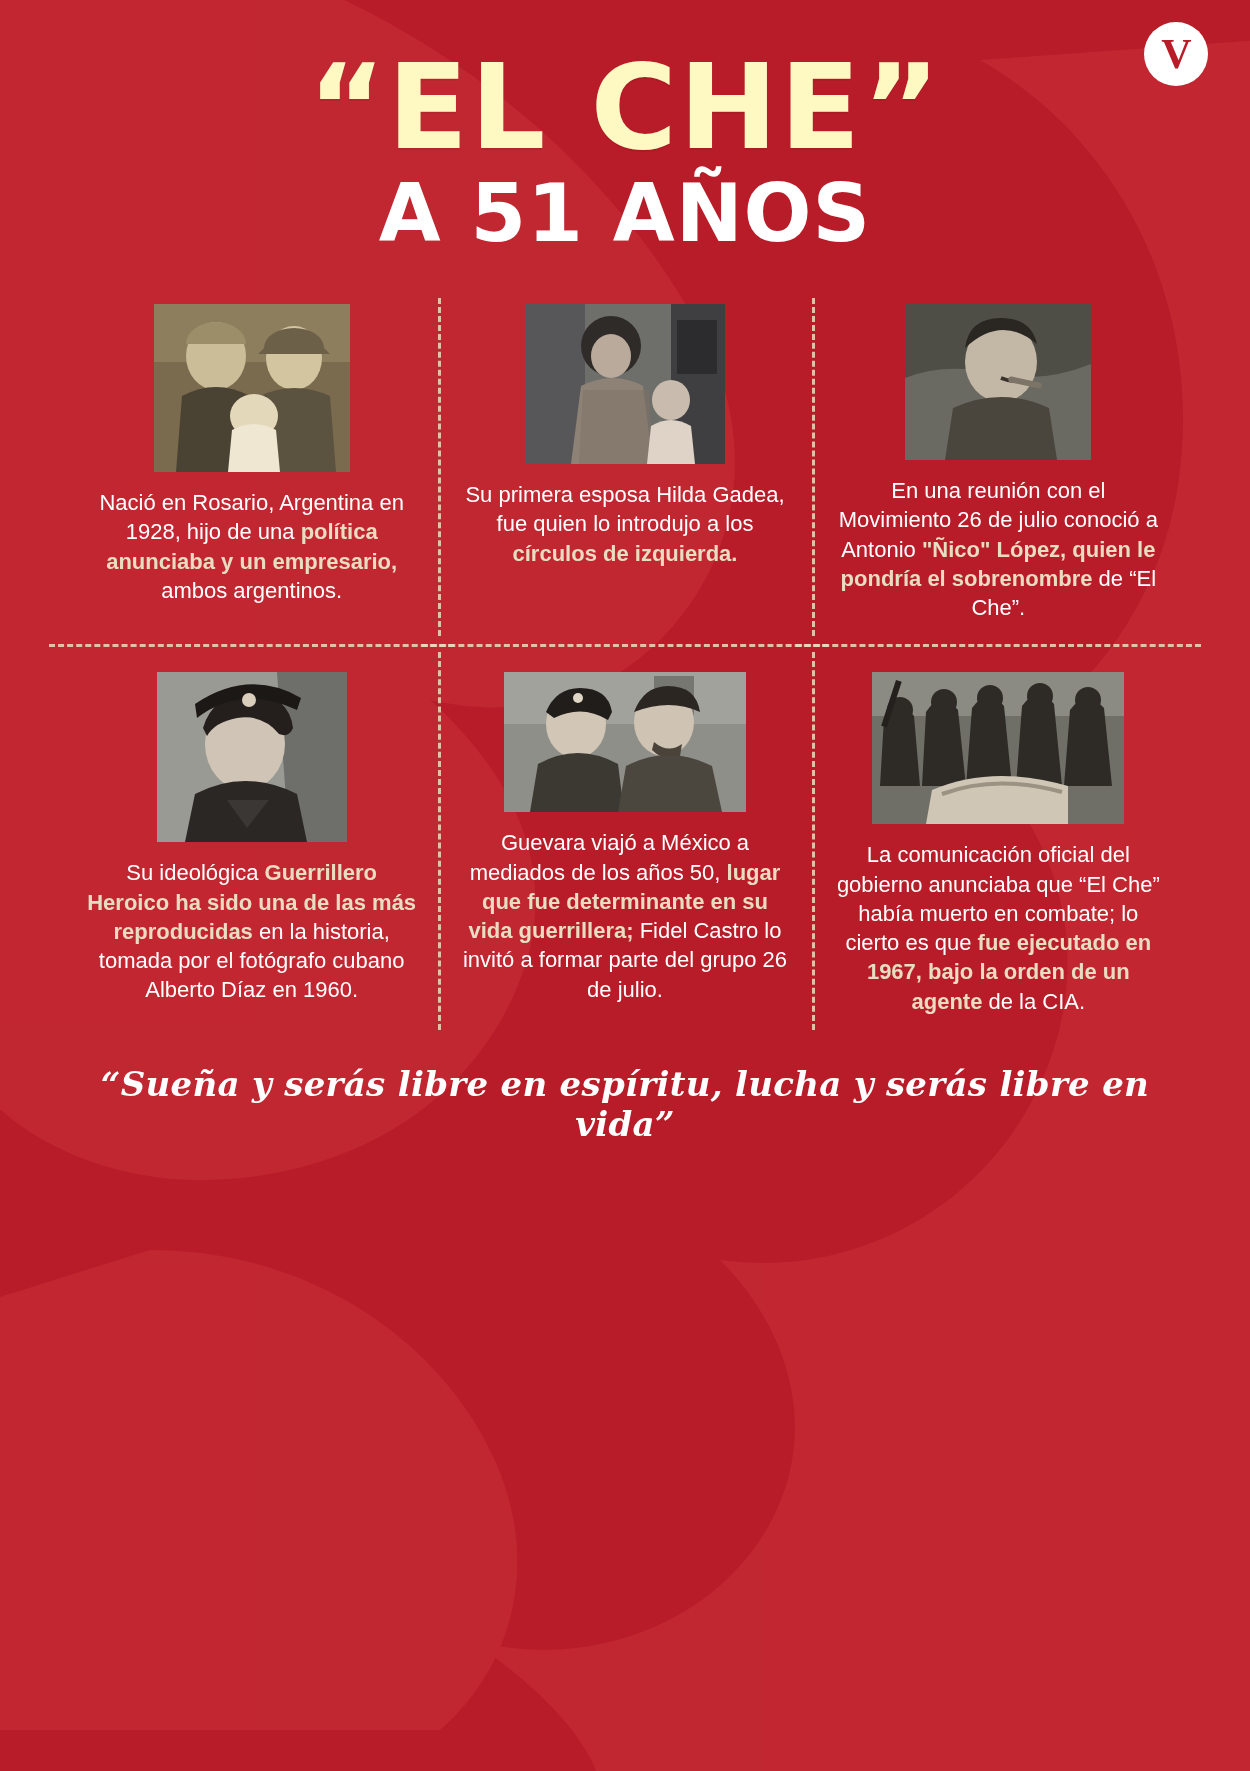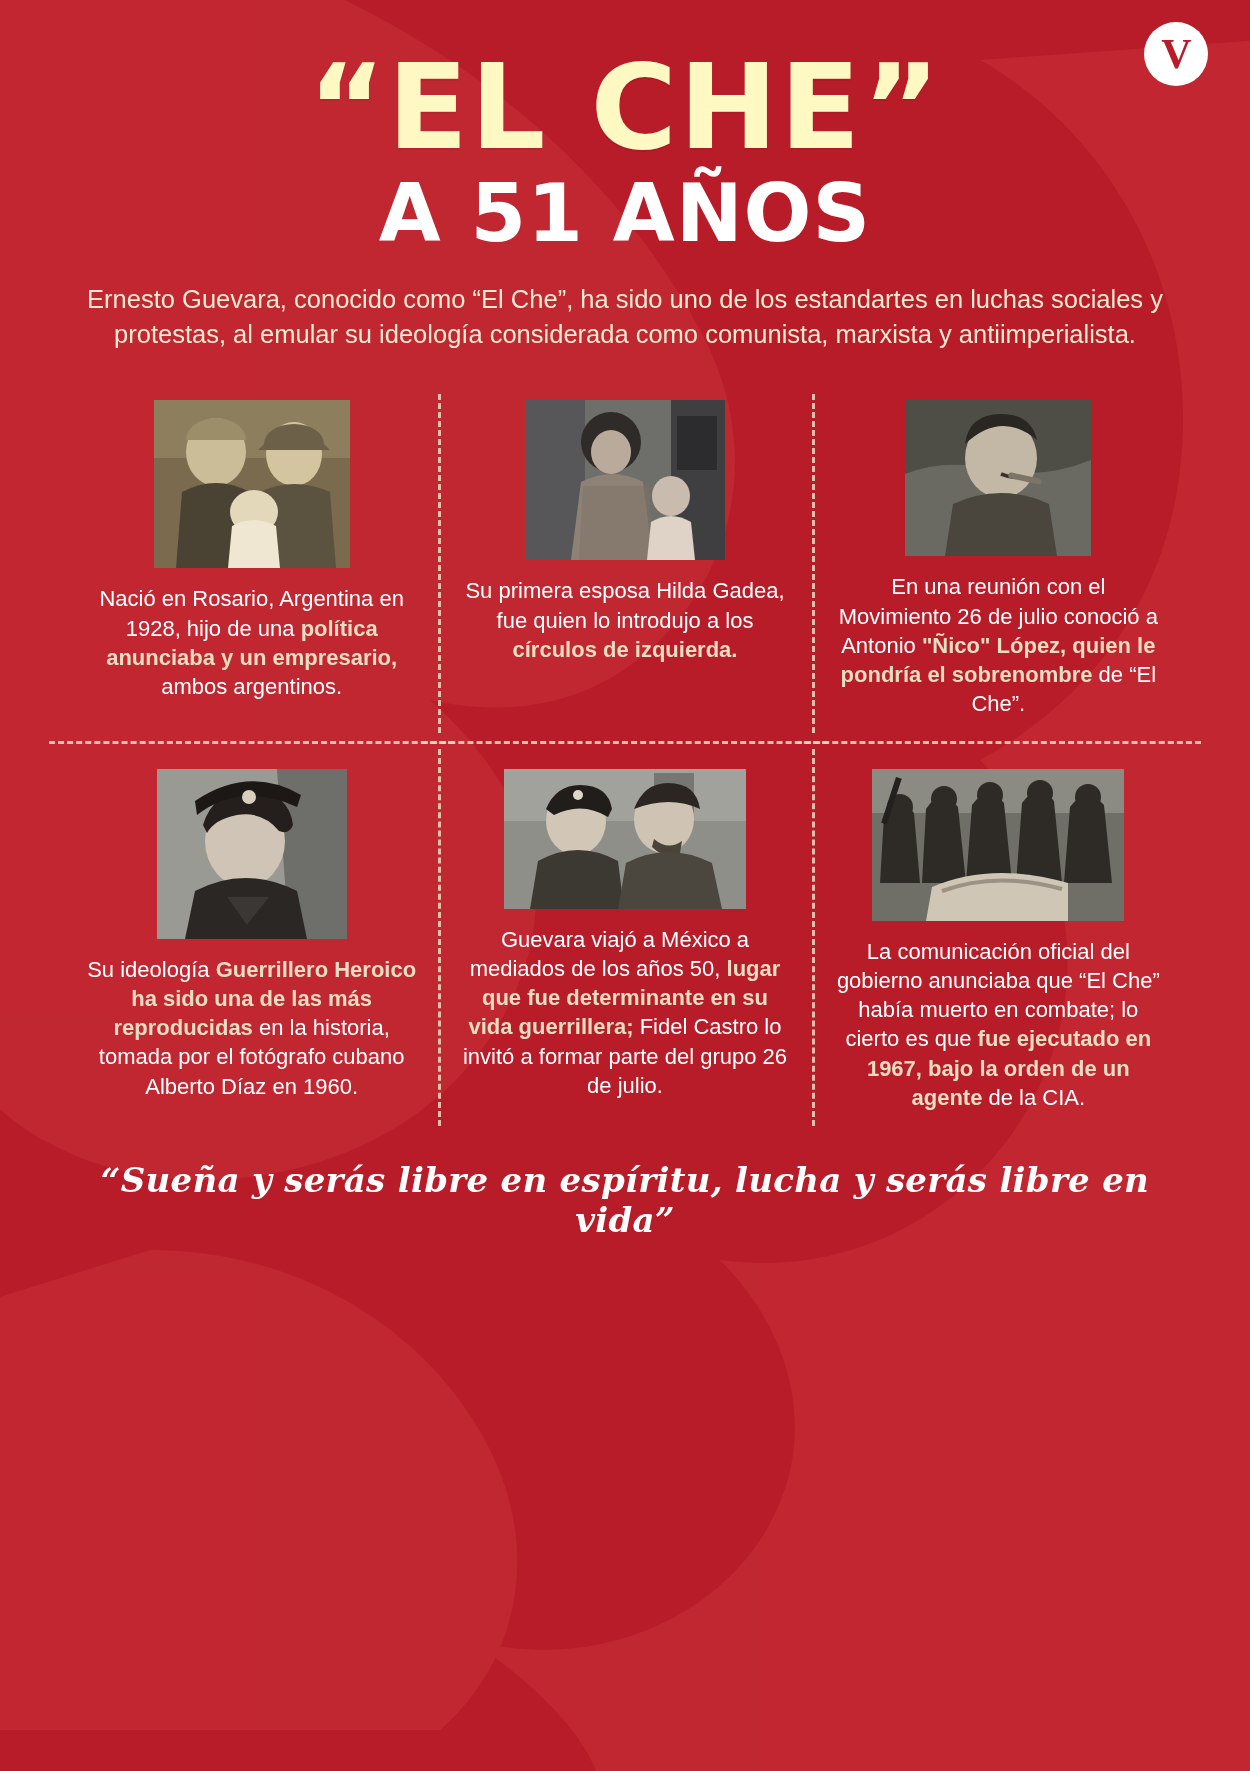--- a/index.html
+++ b/index.html
@@ -197,21 +197,20 @@
 
   <div class="logo">
     <span>V</span>
   </div>
 
   <div class="headline-wrap">
     <h1 class="h-line1">“EL CHE”</h1>
     <div class="h-line2">A 51 AÑOS</div>
   </div>
 
-  <p class="intro">Ernesto Guevara, conocido como “El Che”, ha sido uno de los estandartes en luchas sociales y protestas, al emular su ideología considerada como comunista, marxista y antiimperialista.</p>
 
   <div class="grid">
 
     <div class="cell">
       <div class="photo ph" style="width:196px;height:168px;background:#6b6049;">
         <svg width="196" height="168" viewBox="0 0 196 168">
           <rect width="196" height="168" fill="#7a6b4e"></rect>
           <rect x="0" y="0" width="196" height="58" fill="#8d7e5d"></rect>
           <ellipse cx="62" cy="52" rx="30" ry="34" fill="#cbbd97"></ellipse>
           <path d="M32,40 a30,22 0 0,1 60,0 z" fill="#9c8e68"></path>
@@ -269,21 +268,21 @@
           <path d="M0,0 l190,0 l0,170 l-190,0 z" fill="#9a9a94"></path>
           <path d="M120,0 l70,0 l0,170 l-58,0 z" fill="#6e6e6a"></path>
           <ellipse cx="88" cy="72" rx="40" ry="46" fill="#cfc4b5"></ellipse>
           <path d="M46,56 q10,-34 46,-34 q40,0 44,34 q-4,10 -14,6 q-16,-20 -42,-16 q-22,4 -30,18 z" fill="#241f1c"></path>
           <path d="M40,46 q44,-34 100,-8 l4,-12 q-52,-30 -106,6 z" fill="#1b1815"></path>
           <circle cx="92" cy="28" r="7" fill="#d9cdbc"></circle>
           <path d="M38,122 q50,-26 102,0 l10,48 l-122,0 z" fill="#2a2724"></path>
           <path d="M70,128 l20,28 l22,-28" fill="#3a3734"></path>
         </svg>
       </div>
-      <div class="cap"><span>Su ideología </span><b>Guerrillero Heroico ha sido una de las más reproducidas</b><span> en la historia, tomada por el fotógrafo cubano Alberto Díaz en 1960.</span></div>
+      <div class="cap"><span>Su ideológica </span><b>Guerrillero Heroico ha sido una de las más reproducidas</b><span> en la historia, tomada por el fotógrafo cubano Alberto Díaz en 1960.</span></div>
     </div>
 
     <div class="cell">
       <div class="hsep" style="top:0;"></div>
       <div class="vsep" style="left:0;"></div>
       <div class="photo ph" style="width:242px;height:140px;background:#4a4a4a;margin-top:14px;">
         <svg width="242" height="140" viewBox="0 0 242 140">
           <rect width="242" height="140" fill="#8f8f8a"></rect>
           <rect x="0" y="0" width="242" height="52" fill="#a2a29c"></rect>
           <rect x="150" y="4" width="40" height="40" fill="#777771"></rect>

